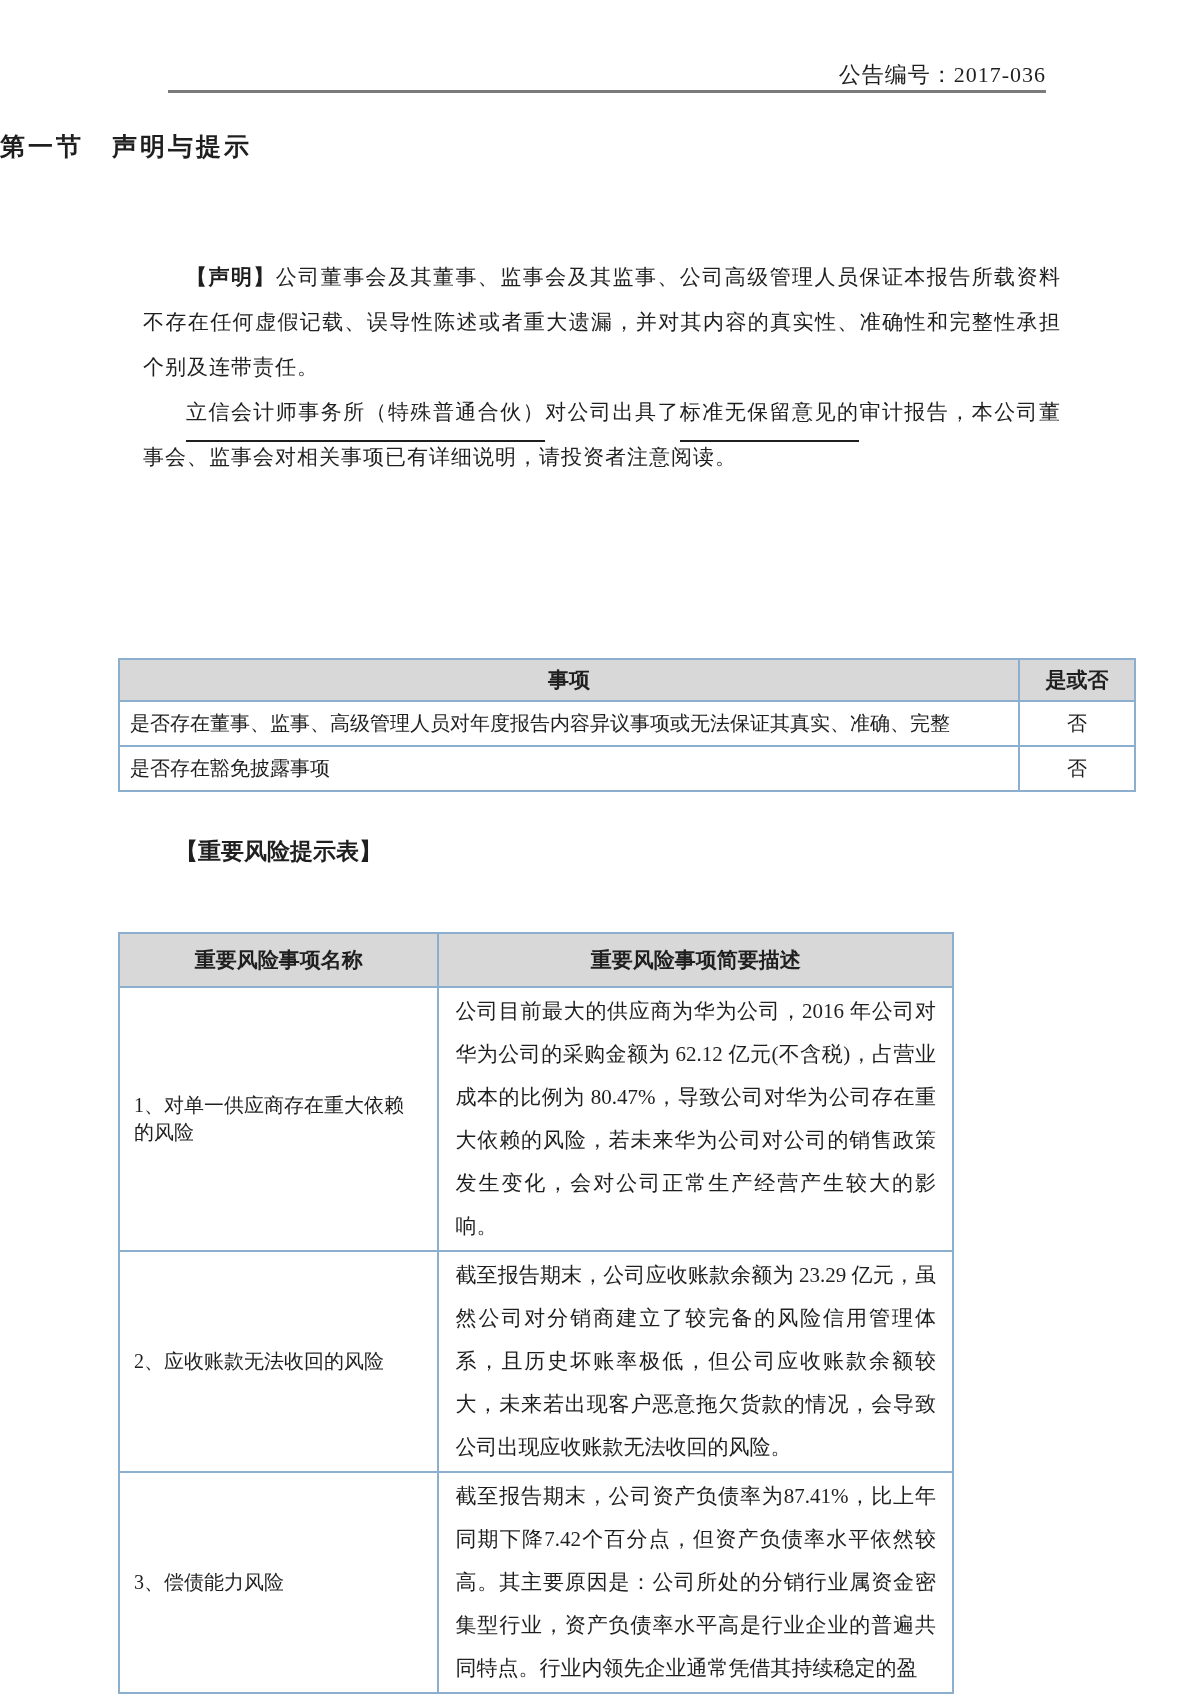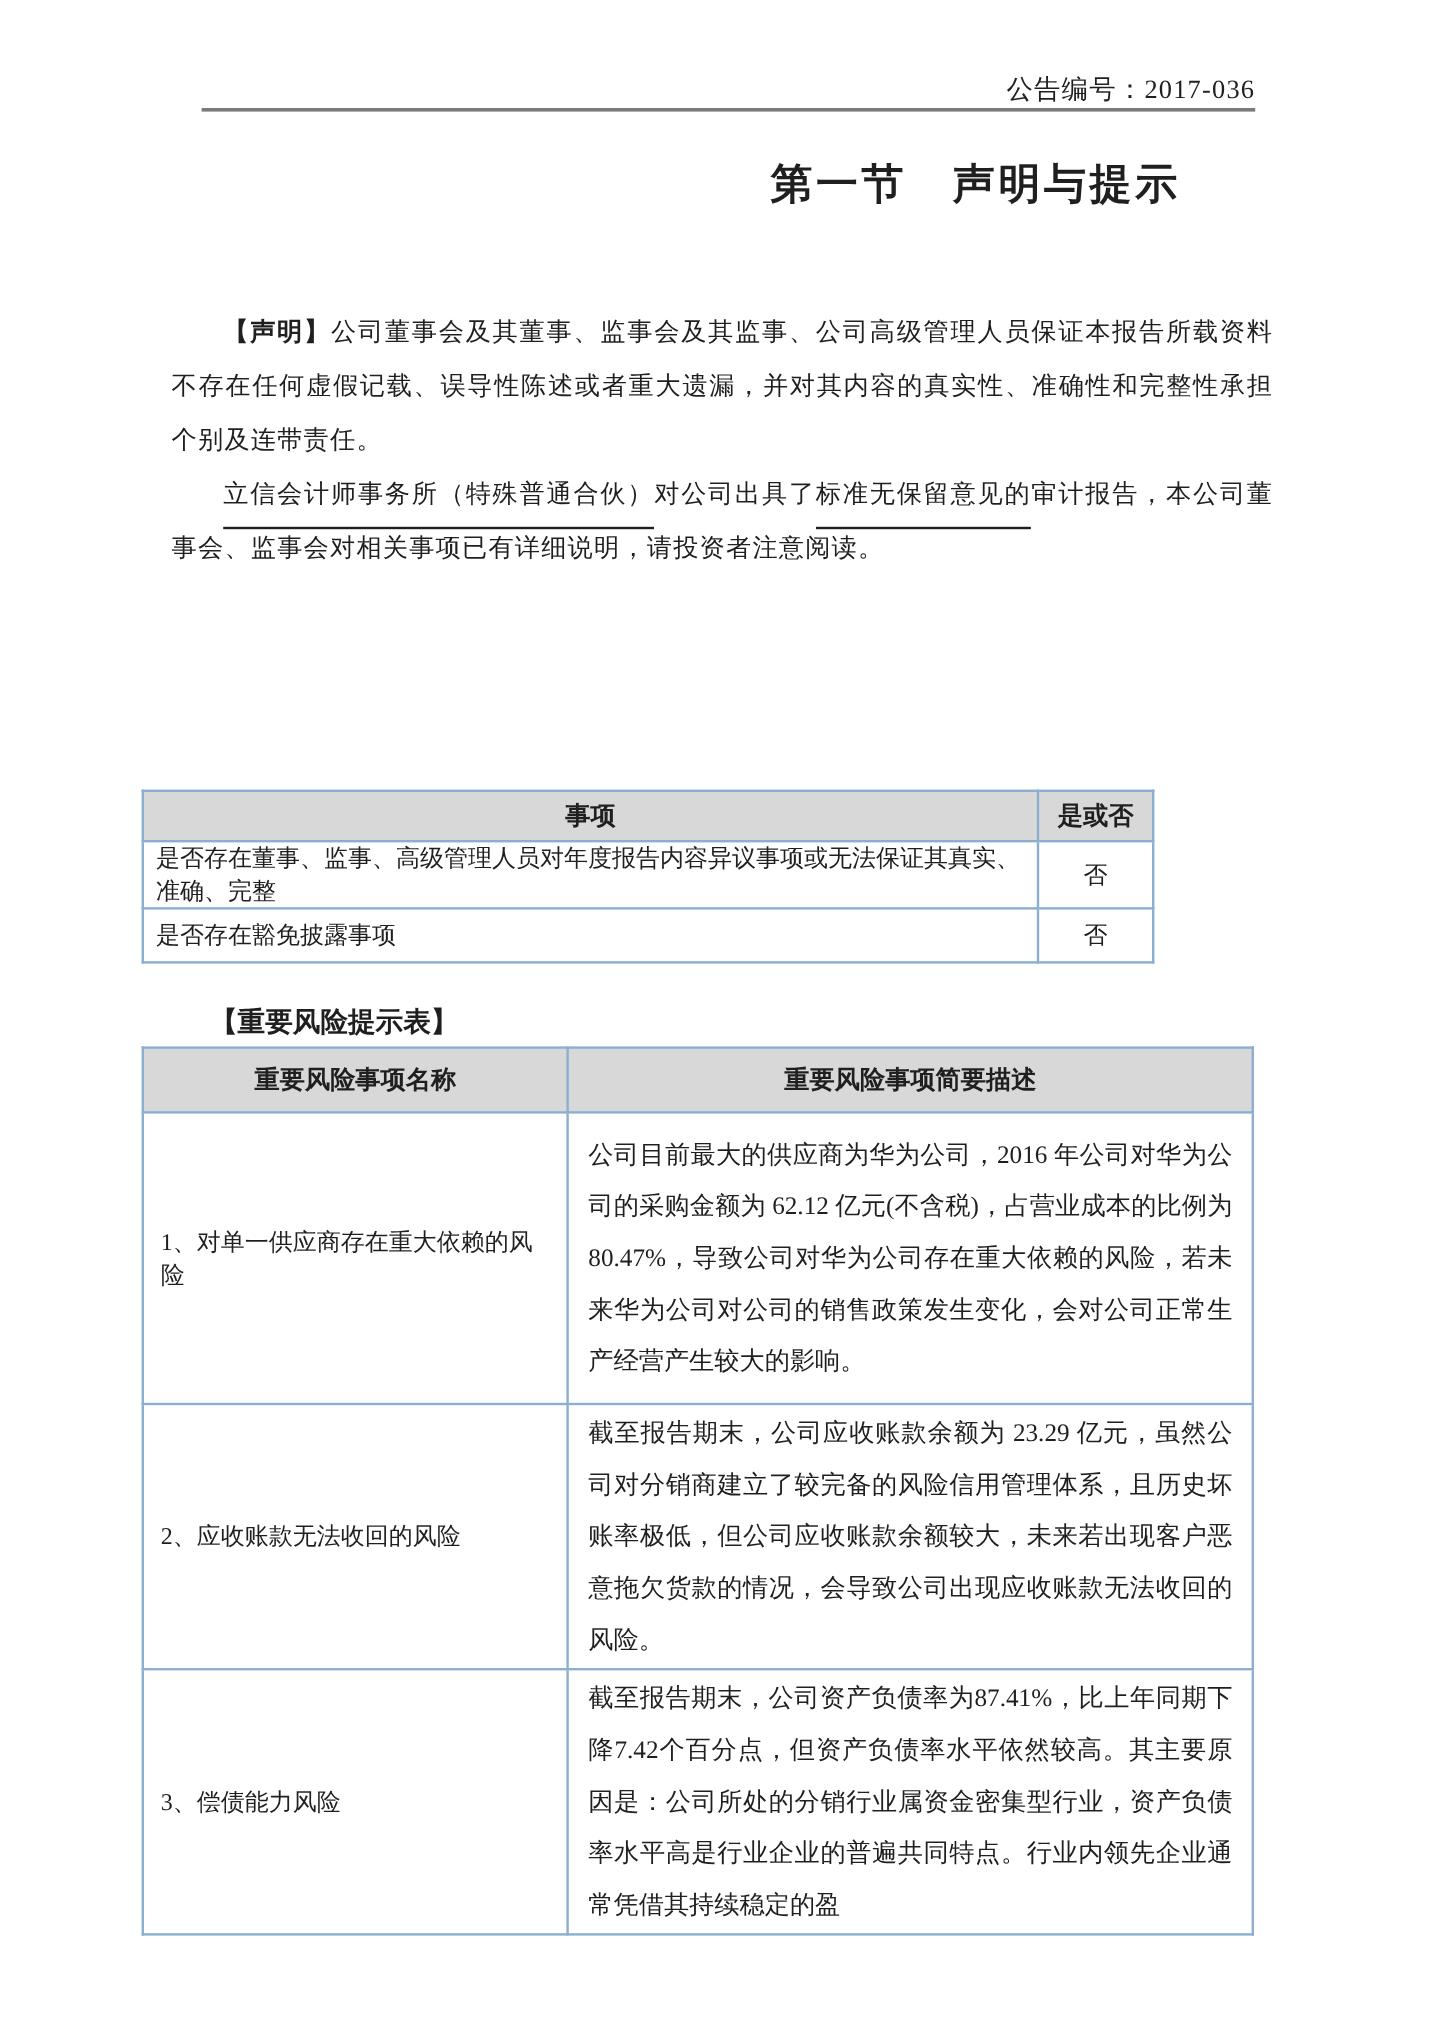--- a/index.html
+++ b/index.html
@@ -27,22 +27,22 @@
     font-size:22px;
     letter-spacing:1px;
     border-bottom:3px solid #7b7b7b;
   }
   
   .section-title{
     position:absolute;
     top:130px;
     left:0;
     width:984px;
-    text-align:right;
-    font-size:35px;
+    text-align:left;
+    font-size:25px;
     font-weight:bold;
     letter-spacing:3px;
     font-family:"Liberation Sans","DejaVu Sans",sans-serif;
   }
   
   .declaration{
     position:absolute;
     top:254px;
     left:143px;
     width:918px;
@@ -53,21 +53,21 @@
   }
   .declaration p{margin:0;text-indent:43px;}
   .bold{font-weight:bold;font-family:"Liberation Sans","DejaVu Sans",sans-serif;}
   .ul{border-bottom:2px solid var(--ink);padding-bottom:16px;}
   
   table{border-collapse:collapse;table-layout:fixed;}
   .matters{
     position:absolute;
     top:658px;
     left:118px;
-    width:844px;
+    width:1018px;
   }
   .matters th,.matters td{border:2px solid var(--table-border);}
   .matters thead th{
     background:var(--table-header-bg);
     height:38px;
     font-weight:bold;
     font-size:21px;
     text-align:center;
     font-family:"Liberation Sans","DejaVu Sans",sans-serif;
   }
@@ -80,23 +80,23 @@
     top:836px;
     left:175px;
     font-size:23px;
     font-weight:bold;
     margin:0;
     font-family:"Liberation Sans","DejaVu Sans",sans-serif;
   }
   
   .risk{
     position:absolute;
-    top:872px;
+    top:932px;
     left:118px;
-    width:927px;
+    width:836px;
   }
   .risk th,.risk td{border:2px solid var(--table-border);}
   .risk thead th{
     background:var(--table-header-bg);
     height:50px;
     font-weight:bold;
     font-size:21px;
     text-align:center;
     font-family:"Liberation Sans","DejaVu Sans",sans-serif;
   }

